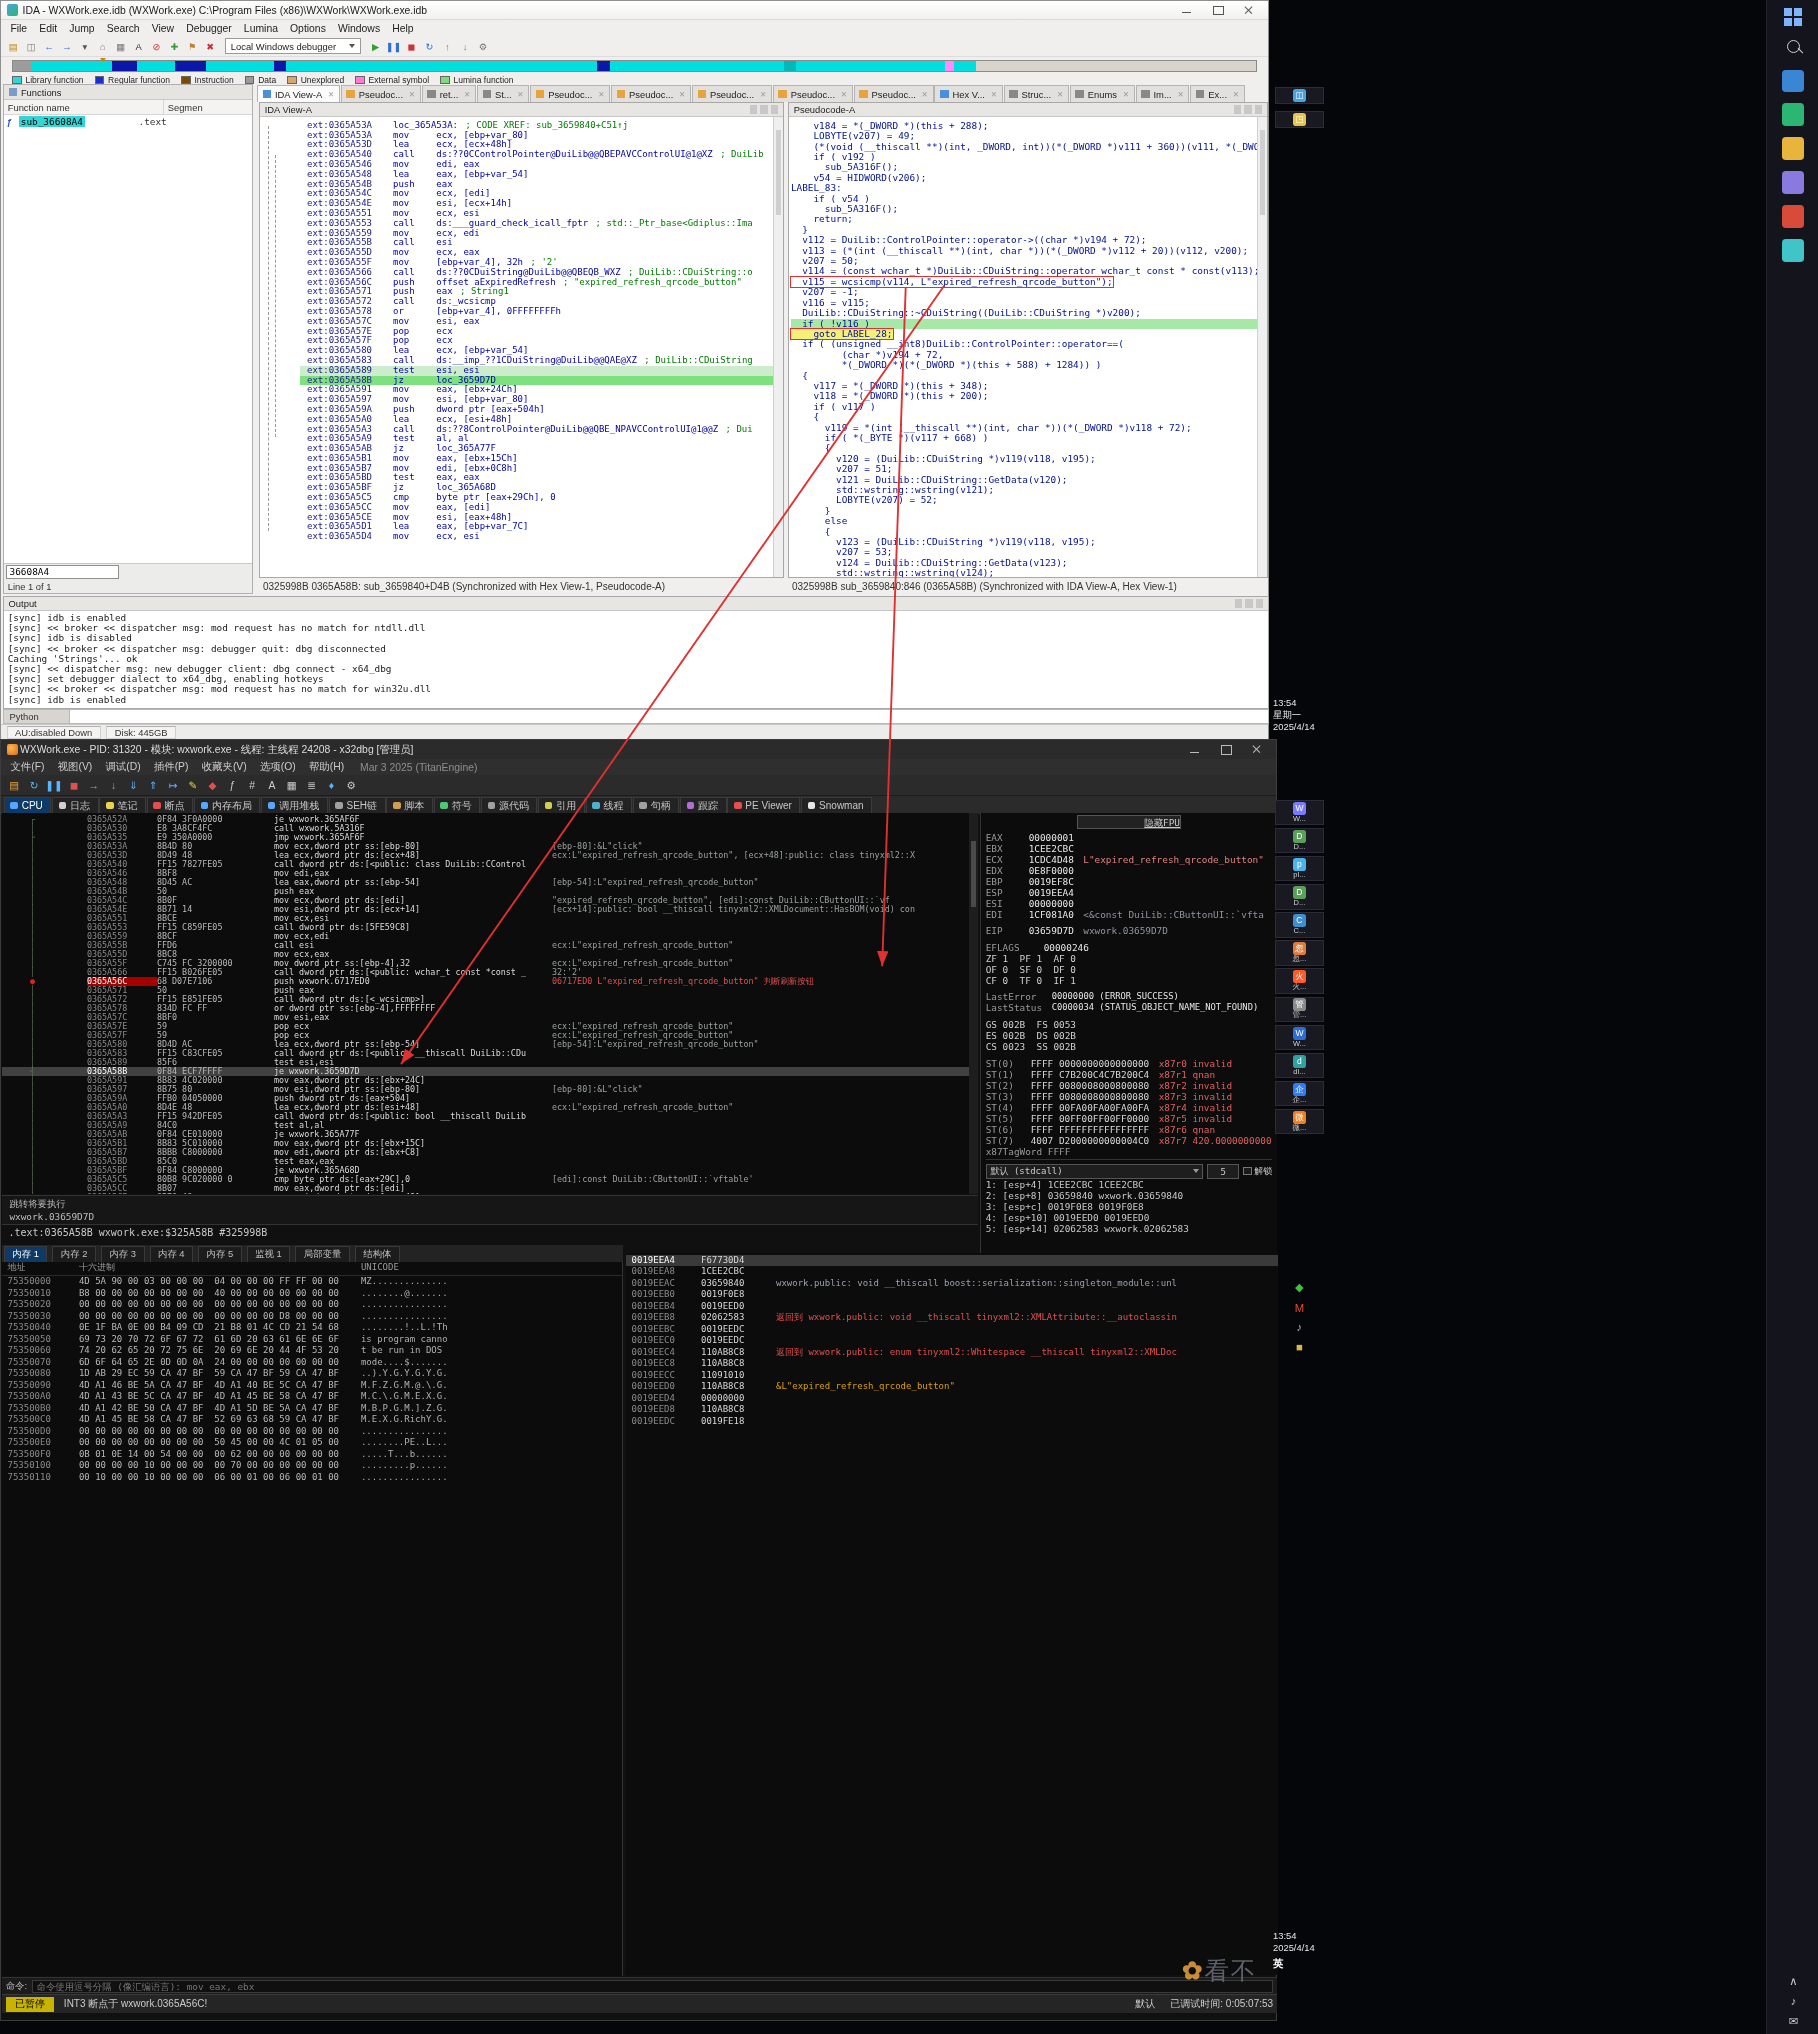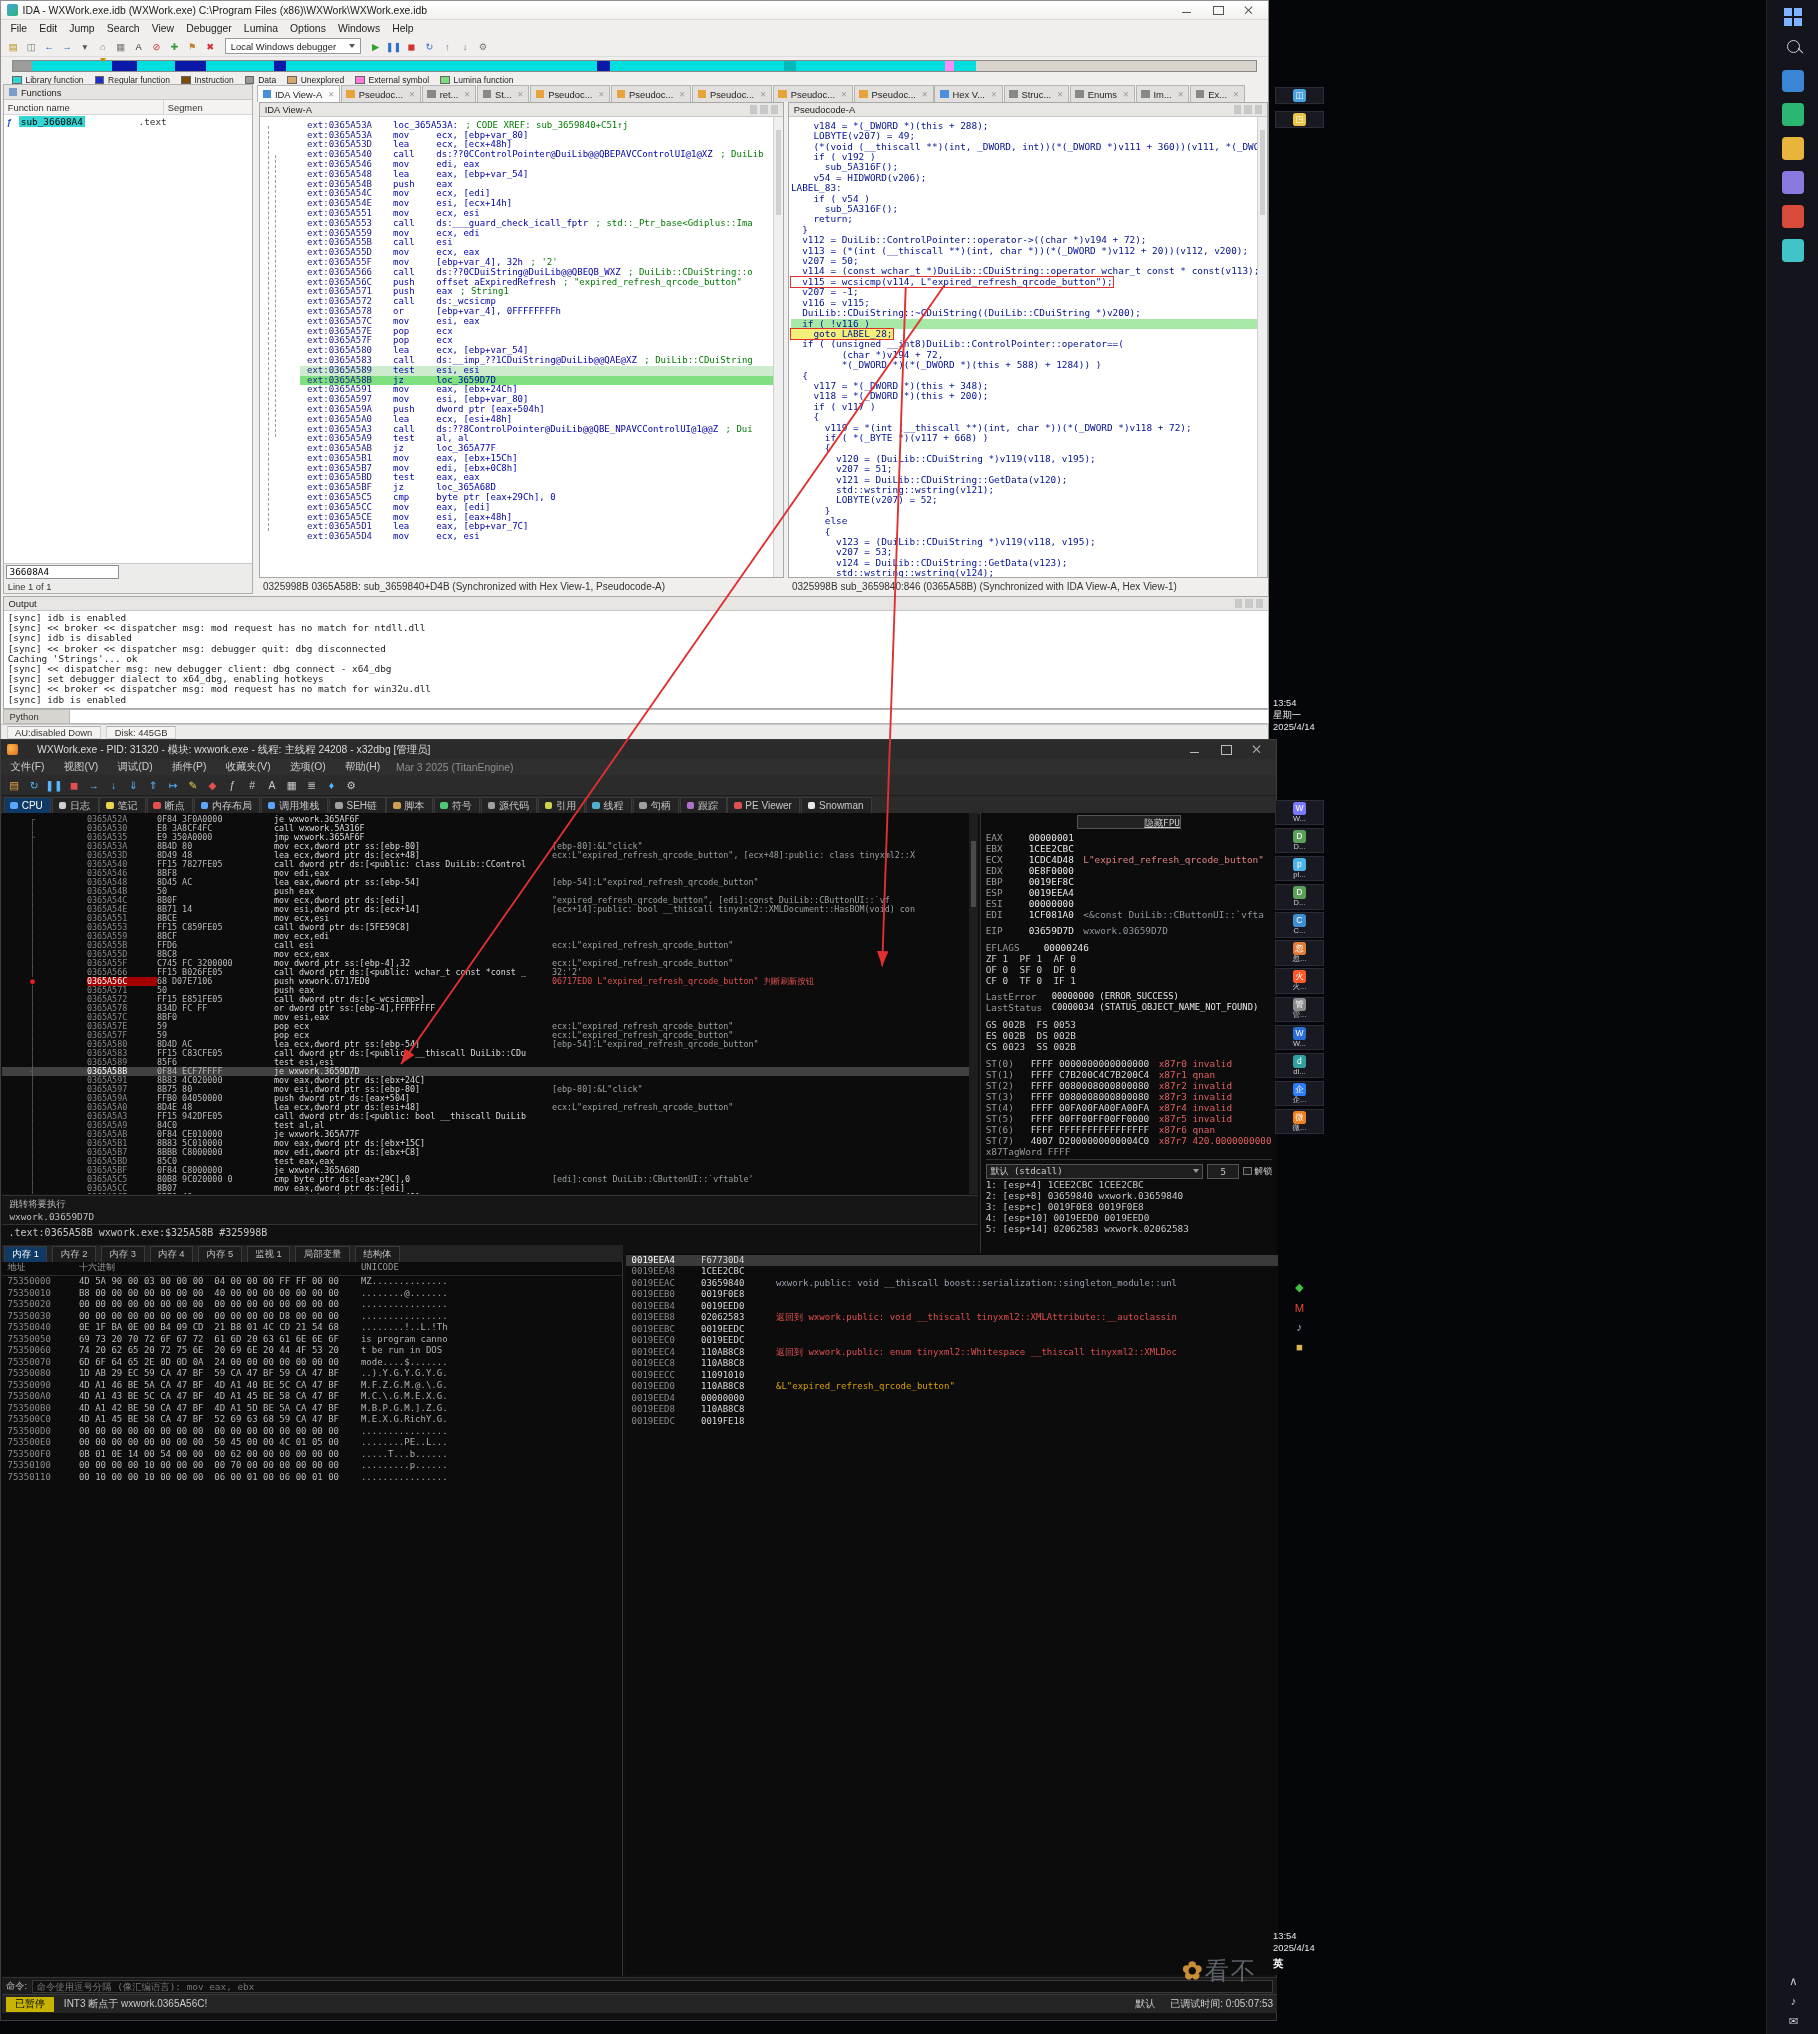--- a/index.html
+++ b/index.html
@@ -79,21 +79,21 @@
 #output{position:absolute;left:1.9px;top:595px;width:1266px;height:113px;background:#fff;border:0.9px solid #a8a8a8;display:flex;flex-direction:column;}
 .outbody{flex:1;padding:1.9px 3.8px;overflow:hidden;}
 .oline{font-family:"DejaVu Sans Mono",monospace;font-size:9.4px;line-height:10.2px;color:#1a1a1a;white-space:pre;}
 #pyrow{position:absolute;left:1.9px;top:708px;width:1266px;height:15px;display:flex;background:#fff;border:0.9px solid #b8b8b8;font-size:9.4px;}
 #pyrow .pyl{width:66px;background:#d8d5d0;color:#333;padding:0.9px 5.6px;border-right:0.9px solid #b8b8b8;}
 #ida-status{position:absolute;left:0;top:723px;width:1267px;height:16px;background:#ececea;border-top:0.9px solid #c8c8c8;display:flex;gap:5.6px;align-items:center;font-size:9.4px;color:#333;padding:0 5.6px;}
 #ida-status span{border:0.9px solid #cfcfcf;border-top-color:#b0b0b0;padding:0 7.5px;height:12.2px;line-height:12.2px;background:#f4f3f1;}
 
 
 #dbg{position:absolute;left:0;top:739px;width:1277px;height:1282px;background:#101010;border:0.9px solid #3c3c3c;}
-#dbg-title{height:19px;background:#2b2b2b;color:#ddd;font-size:10.4px;display:flex;align-items:center;padding:0 5.6px;gap:19px;}
+#dbg-title{height:19px;background:#2b2b2b;color:#ddd;font-size:10.4px;display:flex;align-items:center;padding:0 5.6px;gap:2px;}
 .dbg-ico{background:radial-gradient(circle at 35% 35%,#ffb84d,#d86a1a);}
 #dbg .wbtn.min::after,#dbg .wbtn.max::after{border-color:#bbb;}
 #dbg .wbtn.cls::before,#dbg .wbtn.cls::after{border-color:#bbb;}
 #dbg-menu{height:16px;background:#2f2f2f;color:#ccc;font-size:10.4px;display:flex;align-items:center;padding:0 3.8px;gap:0.9px;}
 #dbg-menu .mright{margin-left:9.4px;color:#8f8f8f;}
 #dbg-toolbar{height:21px;background:#2b2b2b;display:flex;align-items:center;gap:2.8px;padding:0 4.7px;border-bottom:0.9px solid #1d1d1d;}
 .dtb{min-width:17px;height:17px;text-align:center;line-height:17px;font-size:10.4px;}
 #dbg-tabs{height:18px;background:#2b2b2b;display:flex;align-items:flex-end;padding:0 2.8px;gap:0.9px;}
 .dtab{display:flex;align-items:center;gap:3.8px;padding:0.9px 7.5px 1.9px 5.6px;font-size:10px;color:#c8c8c8;background:#232323;border:0.9px solid #3a3a3a;border-bottom:none;height:17px;}
 .dtab.active{background:#0f3a66;color:#fff;}
@@ -572,21 +572,21 @@
     <div id="dbg-title" class="titlebar">
       <span class="appico dbg-ico"></span>
       <span>WXWork.exe - PID: 31320 - 模块: wxwork.exe - 线程: 主线程 24208 - x32dbg [管理员]</span>
       <span class="wbtns">
         <span class="wbtn min"></span>
         <span class="wbtn max"></span>
         <span class="wbtn cls"></span>
       </span>
     </div>
     <div id="dbg-menu">
-      <span style="display:flex;gap:8px;">
+      <span style="display:flex;gap:2px;">
           <span class="mi">文件(F)</span>
           <span class="mi">视图(V)</span>
           <span class="mi">调试(D)</span>
           <span class="mi">插件(P)</span>
           <span class="mi">收藏夹(V)</span>
           <span class="mi">选项(O)</span>
           <span class="mi">帮助(H)</span>
         </span>
       <span class="mright">Mar 3 2025 (TitanEngine)</span>
     </div>

